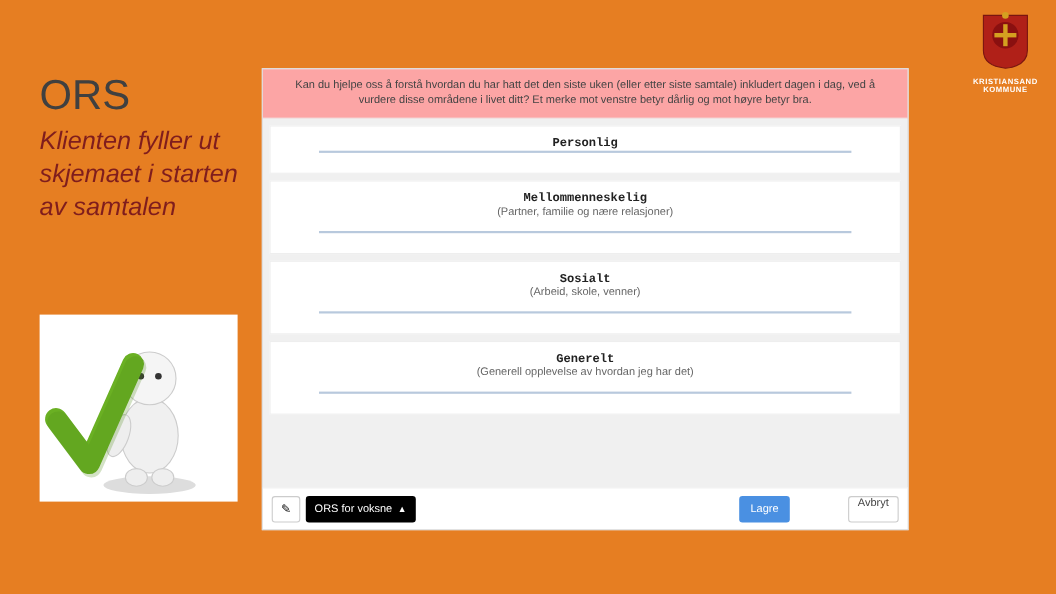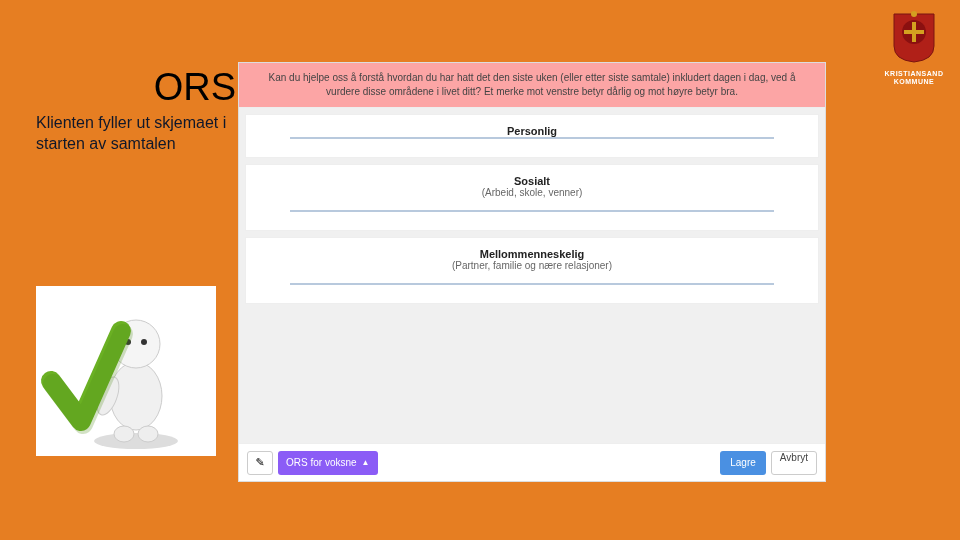--- a/index.html
+++ b/index.html
@@ -32,29 +32,29 @@
   }
   .left-col {
     position: absolute;
     left: 36px;
     top: 66px;
     width: 200px;
   }
   .left-title {
     font-size: 38px;
     font-weight: 400;
-    color: #000000;
+    color: #404040;
     margin-bottom: 4px;
-    text-align: right;
   }
   .left-subtitle {
-    font-size: 16px;
-    color: #0f172a;
+    font-size: 23px;
+    color: #7f1d1d;
     line-height: 1.3;
     font-weight: 400;
+    font-style: italic;
   }
   .figure-box {
     position: absolute;
     left: 36px;
     top: 286px;
     width: 180px;
     height: 170px;
     background: #fff;
     display: flex;
     align-items: center;
@@ -82,20 +82,21 @@
     background: #fff;
     margin: 6px;
     border: 1px solid #eee;
     padding: 10px 20px 18px 20px;
     text-align: center;
   }
   .section-title {
     font-size: 11px;
     font-weight: bold;
     color: #222;
+    font-family: Liberation Mono, monospace;
   }
   .section-desc {
     font-size: 10px;
     color: #666;
     margin-bottom: 12px;
   }
   .slider-line {
     height: 2px;
     background: #b8c9dd;
     margin: 0 24px;
@@ -123,36 +124,37 @@
     background: #fff;
     border-radius: 3px;
     display: flex;
     align-items: center;
     justify-content: center;
     margin-right: 5px;
     font-size: 11px;
   }
   .dropdown-btn {
     height: 24px;
-    background: #8b5cf6;
+    background: #000000;
     color: #fff;
     border-radius: 3px;
     font-size: 10px;
     padding: 0 8px;
     display: flex;
     align-items: center;
   }
   .dropdown-btn .caret {
     margin-left: 5px;
     font-size: 8px;
   }
   .footer-right {
     margin-left: auto;
     display: flex;
     align-items: center;
+    gap: 48px;
   }
   .save-btn {
     height: 24px;
     background: #4a90e2;
     color: #fff;
     border-radius: 3px;
     font-size: 10px;
     padding: 0 10px;
     display: flex;
     align-items: center;
@@ -214,31 +216,36 @@
 
 <div class="form-panel">
   <div class="form-instruction">Kan du hjelpe oss å forstå hvordan du har hatt det den siste uken (eller etter siste samtale) inkludert dagen i dag, ved å vurdere disse områdene i livet ditt? Et merke mot venstre betyr dårlig og mot høyre betyr bra.</div>
 
   <div class="section">
     <div class="section-title">Personlig</div>
     <div class="slider-line"></div>
   </div>
 
   <div class="section">
+    <div class="section-title">Mellommenneskelig</div>
+    <div class="section-desc">(Partner, familie og nære relasjoner)</div>
+    <div class="slider-line"></div>
+  </div>
+
+  <div class="section">
     <div class="section-title">Sosialt</div>
     <div class="section-desc">(Arbeid, skole, venner)</div>
     <div class="slider-line"></div>
   </div>
 
   <div class="section">
-    <div class="section-title">Mellommenneskelig</div>
-    <div class="section-desc">(Partner, familie og nære relasjoner)</div>
-    <div class="slider-line"></div>
-  </div>
-
+    <div class="section-title">Generelt</div>
+    <div class="section-desc">(Generell opplevelse av hvordan jeg har det)</div>
+    <div class="slider-line"></div>
+  </div>
 
   <div class="form-footer">
     <div class="footer-left">
       <div class="edit-btn">
         <span>✎</span>
       </div>
       <div class="dropdown-btn">
         <span>ORS for voksne</span>
         <span class="caret">▲</span>
       </div>

